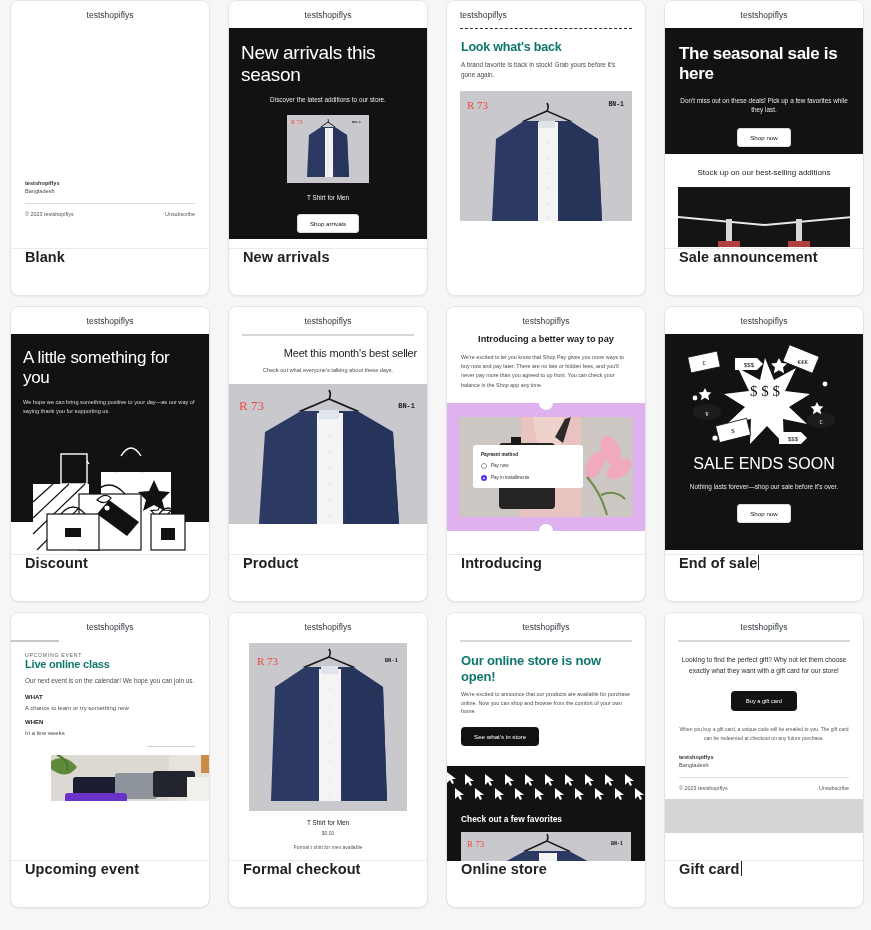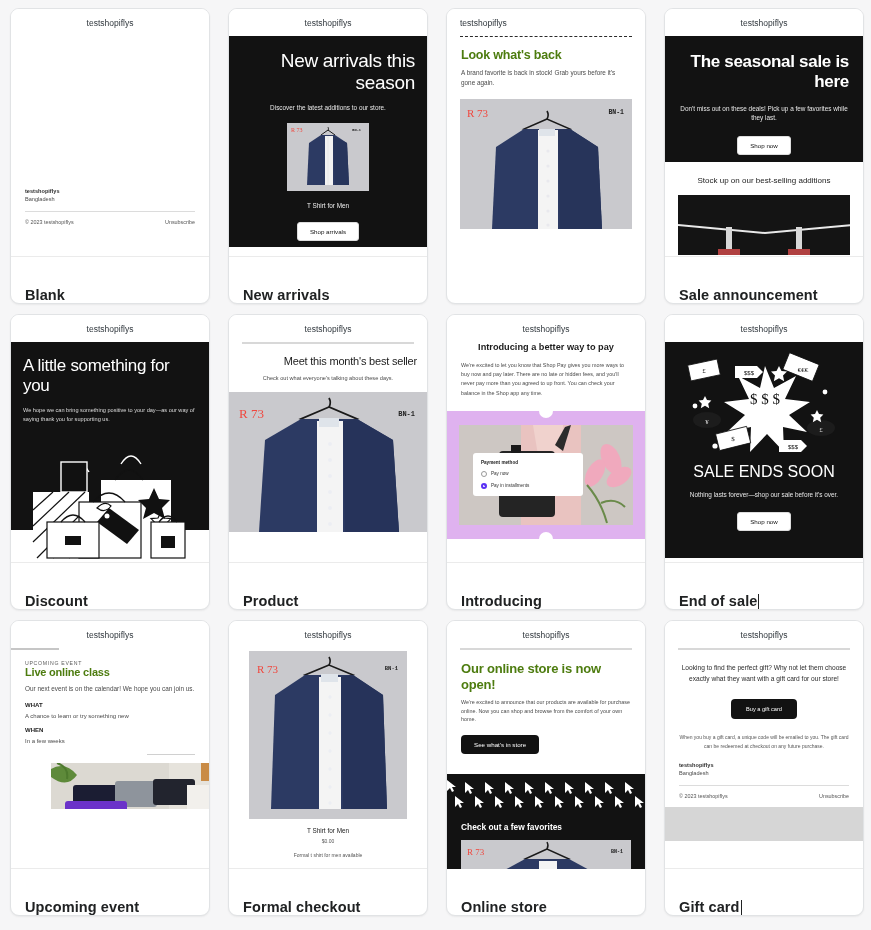--- a/index.html
+++ b/index.html
@@ -7,61 +7,61 @@
     width: 871px; height: 930px;
     background: #f6f6f7;
     font-family: "Liberation Sans", sans-serif;
     overflow: hidden;
   }
   .grid {
     display: grid;
     grid-template-columns: repeat(4, 200px);
     column-gap: 18px;
     row-gap: 10px;
-    padding: 8px 10px;
+    padding: 0 10px;
   }
   .card {
     background: #fff;
     border-radius: 9px;
     border: 1px solid #e1e3e5;
     box-shadow: 0 1px 2px rgba(0,0,0,.06);
     overflow: hidden;
     display: flex; flex-direction: column;
     height: 296px;
   }
   .preview {
     height: 248px;
     overflow: hidden;
     position: relative;
     background: #fff;
     border-bottom: 1px solid #ebebeb;
   }
   .preview.noborder { border-bottom: none; }
   .cap {
     flex: 1;
-    display: flex; align-items: flex-end;
+    display: flex; align-items: flex-start;
     padding: 0 14px;
     font-size: 14.5px; font-weight: bold; color: #202223;
     letter-spacing: .1px;
   }
   .caret {
     display: inline-block; width: 1px; height: 15px;
     background: #202223; margin-left: 1px;
     vertical-align: middle;
   }
   
   .brand {
     text-align: center; font-size: 8.5px; color: #30373d;
     padding: 9px 0 8px;
   }
   .brand.left { text-align: left; padding-left: 13px; }
   .dark { background: #121212; color: #fff; }
   .pad { padding: 0 14px; }
   .hero-t {
-    font-size: 19px; line-height: 1.17; text-align: right;
+    font-size: 19px; line-height: 1.17; text-align: left;
     font-weight: normal; letter-spacing: -.3px;
   }
   .hero-s {
     font-size: 6.4px; text-align: center; margin-top: 9px;
     line-height: 1.5; color: #e7e7e7;
   }
   .btn-w {
     background:#fff; color:#121212; font-size:6.2px;
     padding:5px 12px; border-radius:3px; display:inline-block;
     border:1px solid #ddd;
@@ -81,21 +81,21 @@
   .shirt .sku {
     position:absolute; right:8px; top:10px; color:#222;
     font-size:6.5px; font-weight:bold; font-family:"Liberation Mono", monospace;
   }
   .ftr-name { font-size:5.6px; font-weight:bold; color:#2f2f2f; }
   .ftr-sub  { font-size:5.6px; color:#4a4a4a; margin-top:2px; }
   .hr { border-top:1px solid #dcdcdc; margin:9px 0 7px; }
   .ftr-row { display:flex; justify-content:space-between; font-size:5.4px; color:#555; }
   .dots { border-top:1px dashed #2b2b2b; margin:0 13px; }
   .rule { height:2px; background:#d8d8d8; margin:0 13px; }
-  h3.t { font-size:12.5px; color:#4d7c0f; letter-spacing:-.2px; }
+  h3.t { font-size:12.5px; color:#0f766e; letter-spacing:-.2px; }
   p.b { font-size:6.4px; color:#4b4b4b; line-height:1.55; margin-top:6px; }
   
   .lilac { background:#dfb2ef; position:relative; padding:14px 12px; }
   .notch {
     position:absolute; left:50%; transform:translateX(-50%);
     width:14px; height:14px; background:#fff; border-radius:50%;
   }
   .pm-card {
     position:absolute; left:26px; top:42px; width:110px;
     background:#fff; border-radius:3px; padding:7px 8px;

